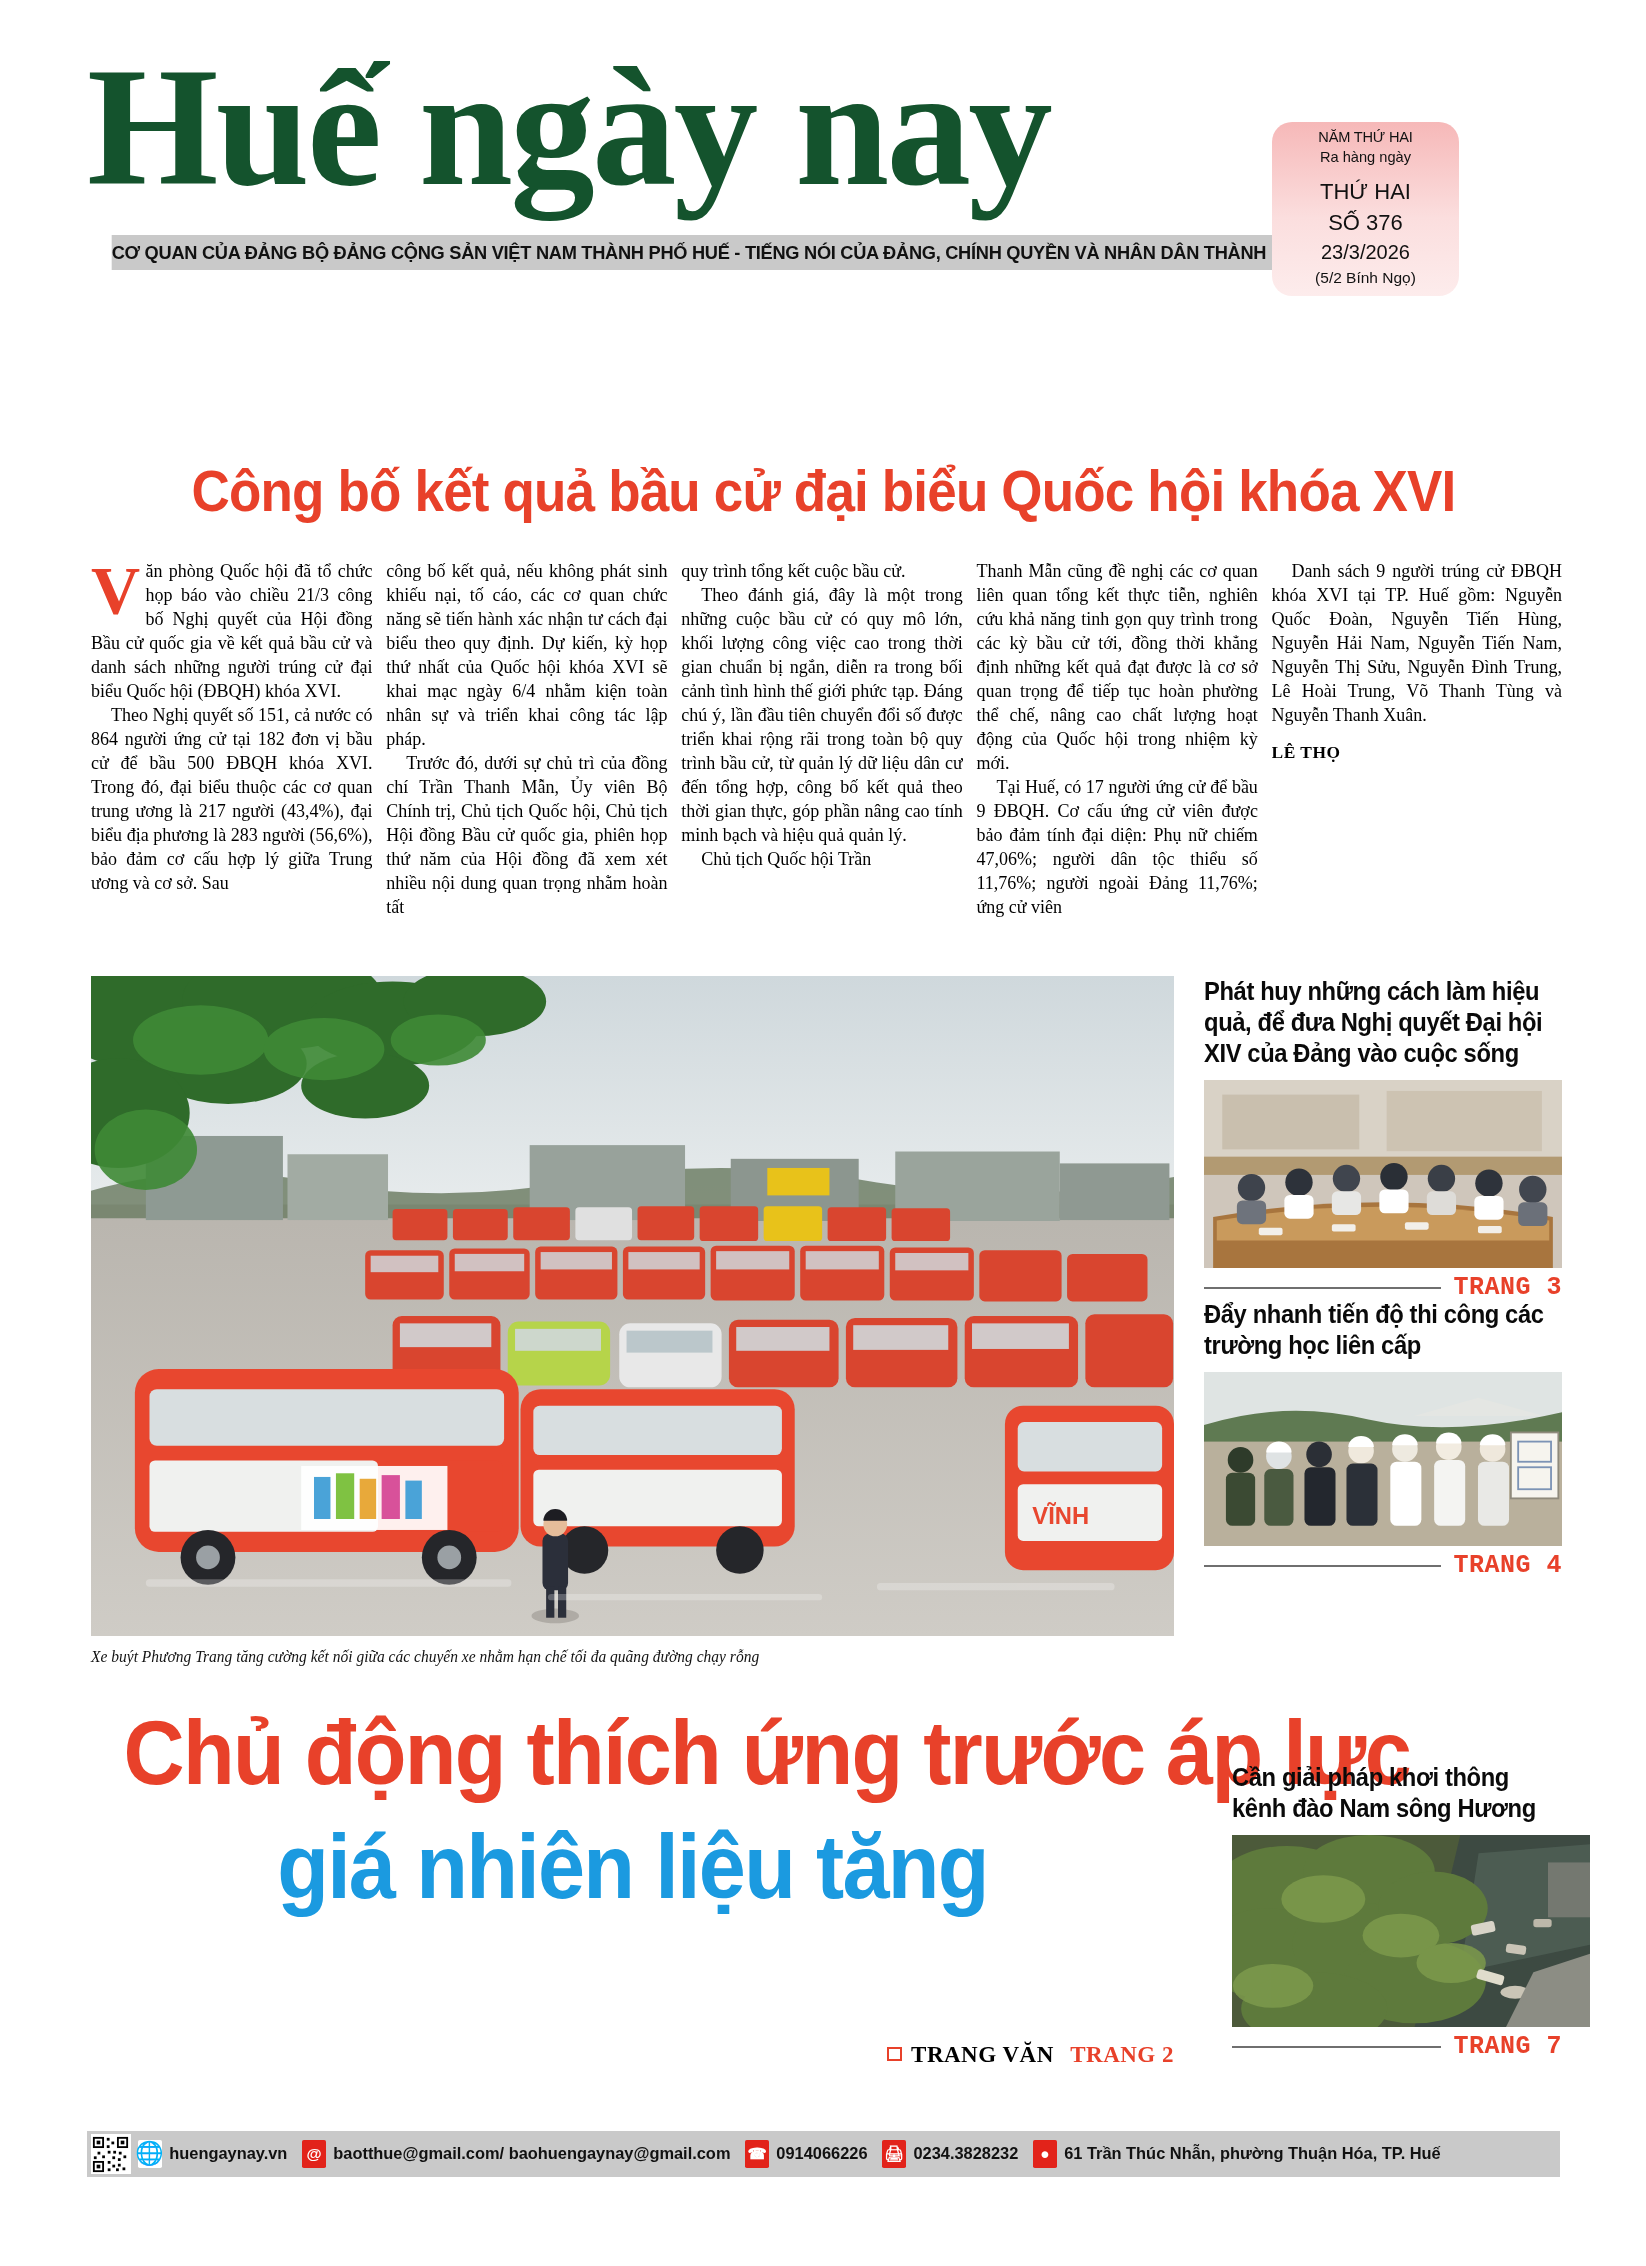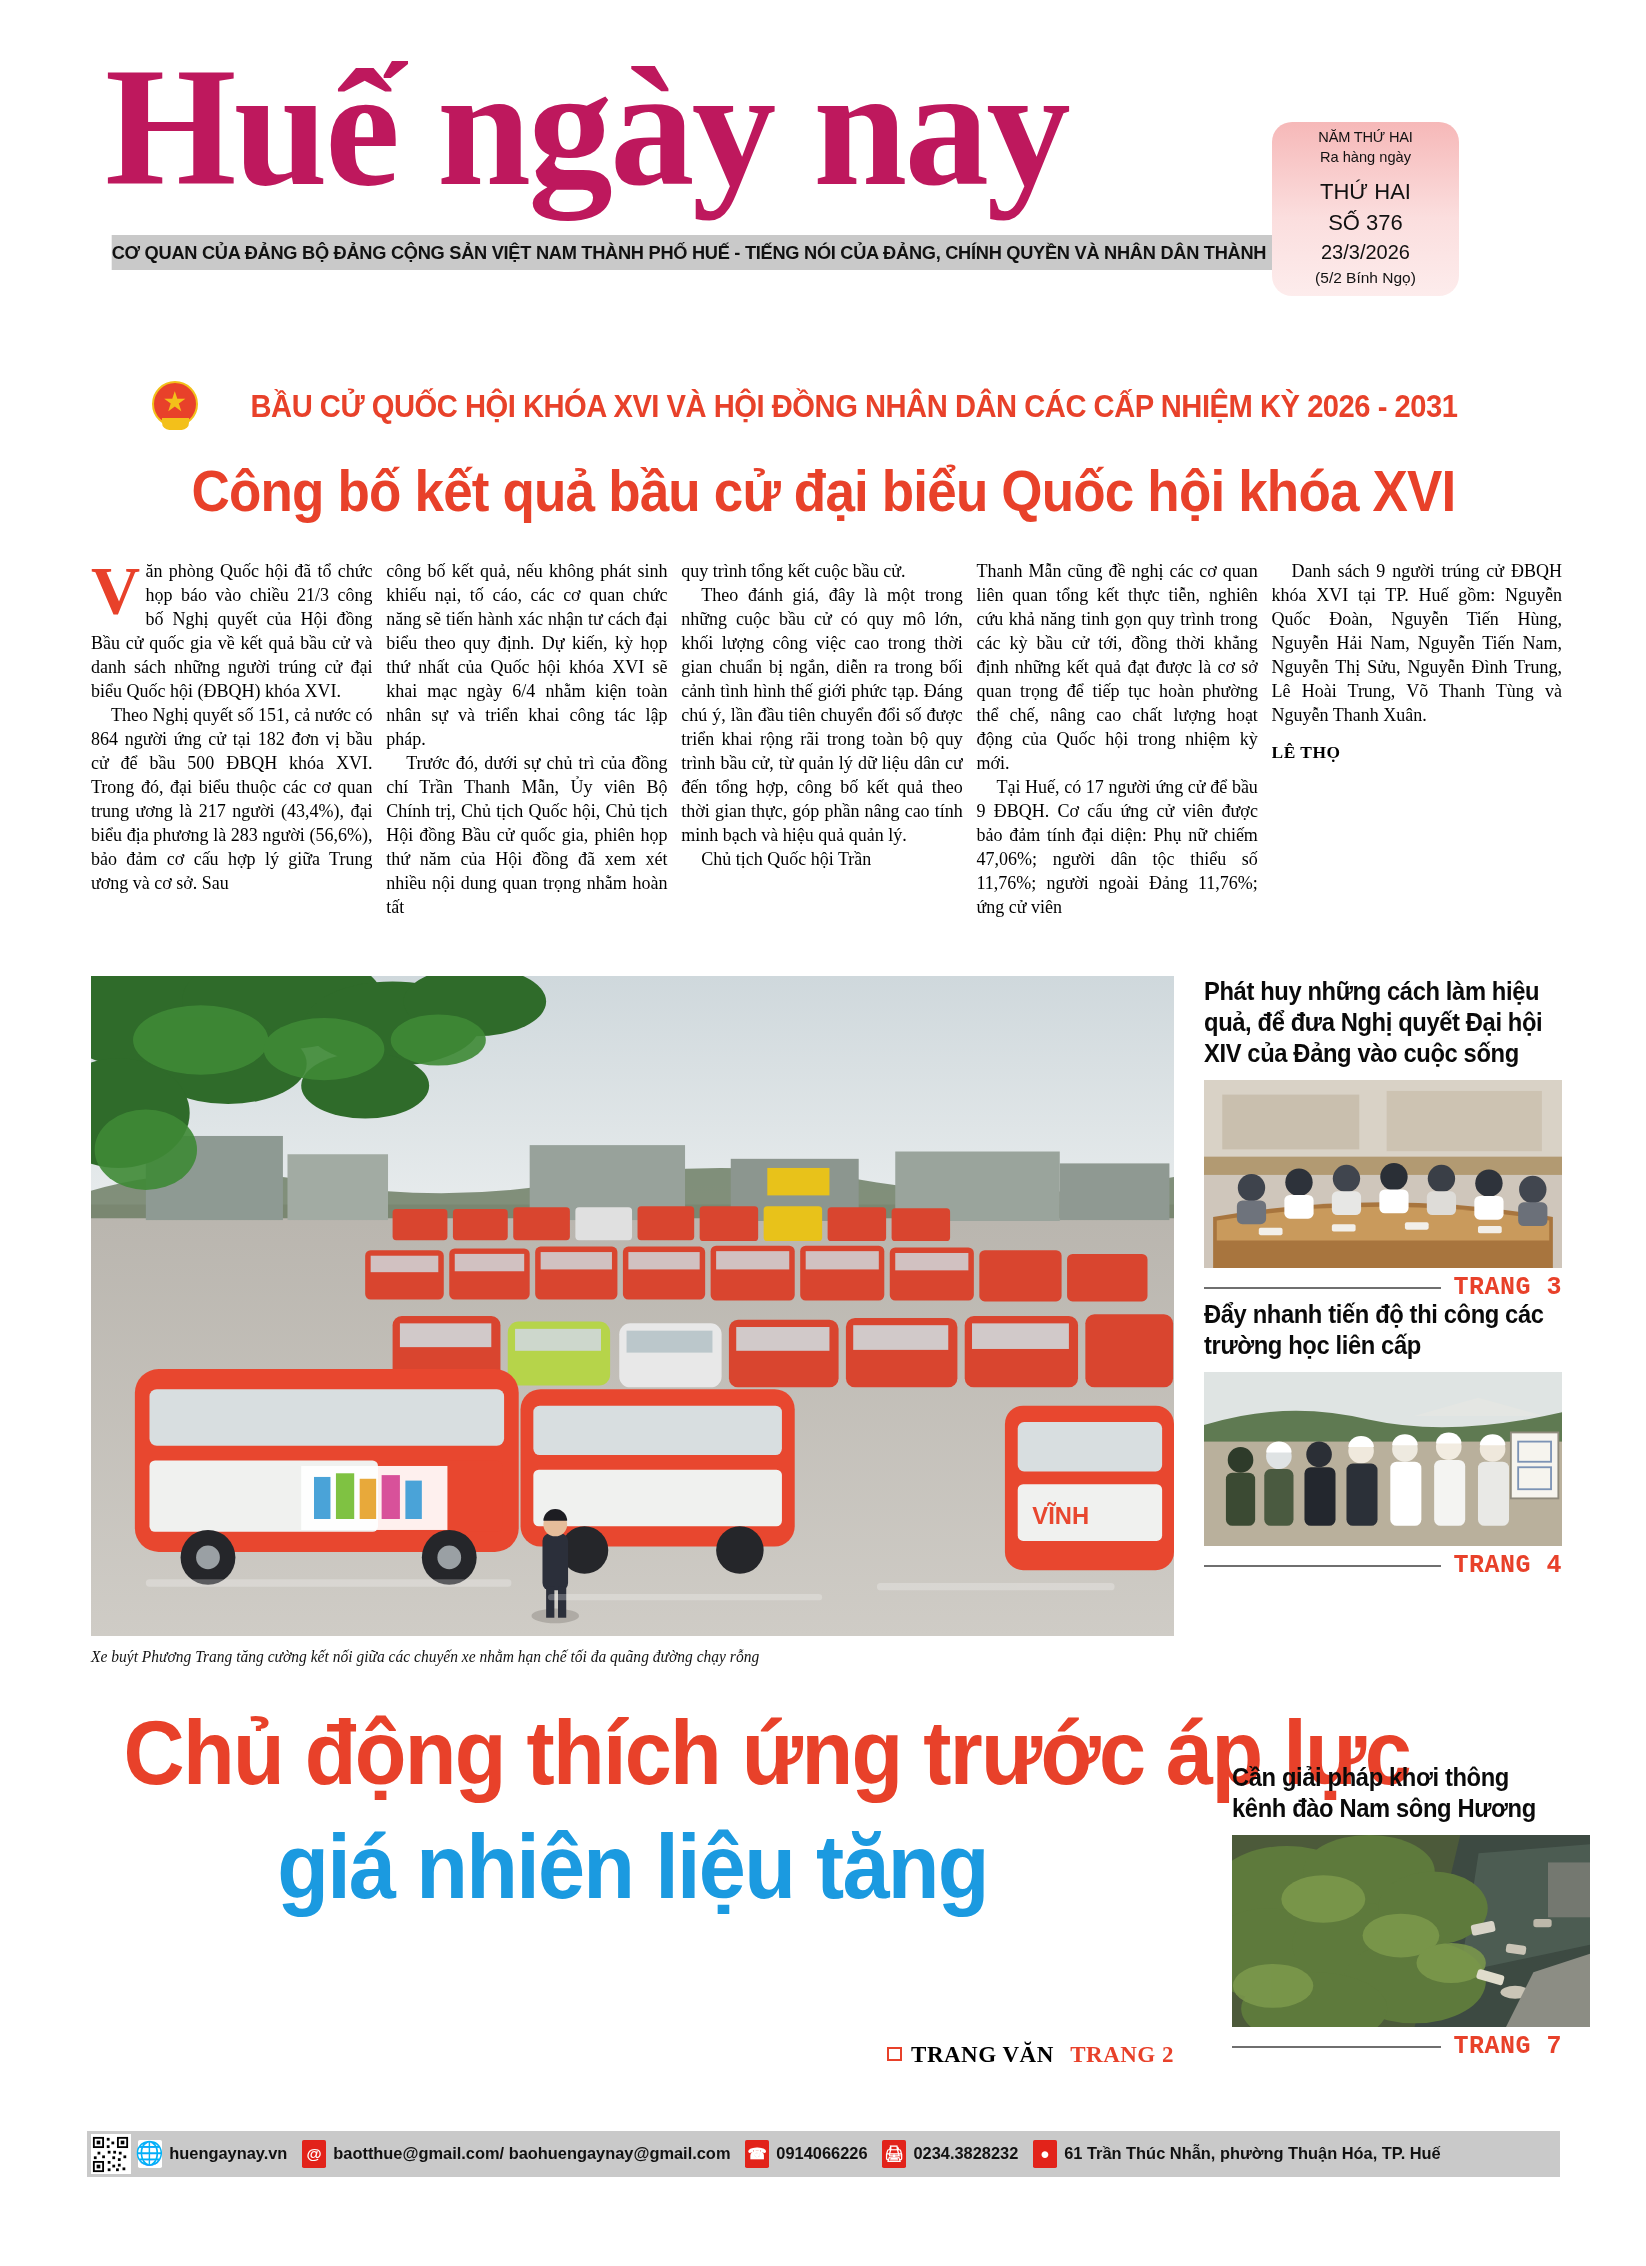--- a/index.html
+++ b/index.html
@@ -24,30 +24,29 @@
   .masthead {
     position: absolute;
     left: 87px; top: 40px;
     width: 1473px; height: 265px;
   }
   .masthead-title {
     position: absolute;
     left: 0; top: 0;
     width: 1261px;
     height: 174px;
-    color: #be185d;
+    color: #14532d;
     font-family: "Liberation Serif", serif;
     font-weight: bold;
     font-size: 169px;
     line-height: 174px;
     letter-spacing: -2.7px;
     white-space: nowrap;
     transform: scaleX(1.0);
     transform-origin: left center;
-    margin-left: 18px;
   }
   .masthead-sub {
     position: absolute;
     left: 0; top: 195px;
     width: 1234px;
     height: 35px;
     background: #c9c9c9;
     color: #111;
     font-family: "Liberation Sans", sans-serif;
     font-weight: bold;
@@ -354,28 +353,20 @@
 
   <div class="datebox">
     <div class="dl1">NĂM THỨ HAI</div>
     <div class="dl2">Ra hàng ngày</div>
     <div class="dl3">THỨ HAI</div>
     <div class="dl4">SỐ 376</div>
     <div class="dl5">23/3/2026</div>
     <div class="dl6">(5/2 Bính Ngọ)</div>
   </div>
 
-  <div class="electionbar">
-    <div class="emblem">
-      <div class="circ"></div>
-      <div class="star"></div>
-      <div class="base"></div>
-    </div>
-    <div class="election-text">BẦU CỬ QUỐC HỘI KHÓA XVI VÀ HỘI ĐỒNG NHÂN DÂN CÁC CẤP NHIỆM KỲ 2026 - 2031</div>
-  </div>
 
   <div class="lead-headline">Công bố kết quả bầu cử đại biểu Quốc hội khóa XVI</div>
 
   <div class="lead-cols">
     <div class="lead-col">
       <p class="noind"><span class="dropcap">V</span><span>ăn phòng Quốc hội đã tổ chức họp báo vào chiều 21/3 công bố Nghị quyết của Hội đồng Bầu cử quốc gia về kết quả bầu cử và danh sách những người trúng cử đại biểu Quốc hội (ĐBQH) khóa XVI.</span></p>
       <p>Theo Nghị quyết số 151, cả nước có 864 người ứng cử tại 182 đơn vị bầu cử để bầu 500 ĐBQH khóa XVI. Trong đó, đại biểu thuộc các cơ quan trung ương là 217 người (43,4%), đại biểu địa phương là 283 người (56,6%), bảo đảm cơ cấu hợp lý giữa Trung ương và cơ sở. Sau</p>
     </div>
     <div class="lead-col">
       <p class="noind">công bố kết quả, nếu không phát sinh khiếu nại, tố cáo, các cơ quan chức năng sẽ tiến hành xác nhận tư cách đại biểu theo quy định. Dự kiến, kỳ họp thứ nhất của Quốc hội khóa XVI sẽ khai mạc ngày 6/4 nhằm kiện toàn nhân sự và triển khai công tác lập pháp.</p>

